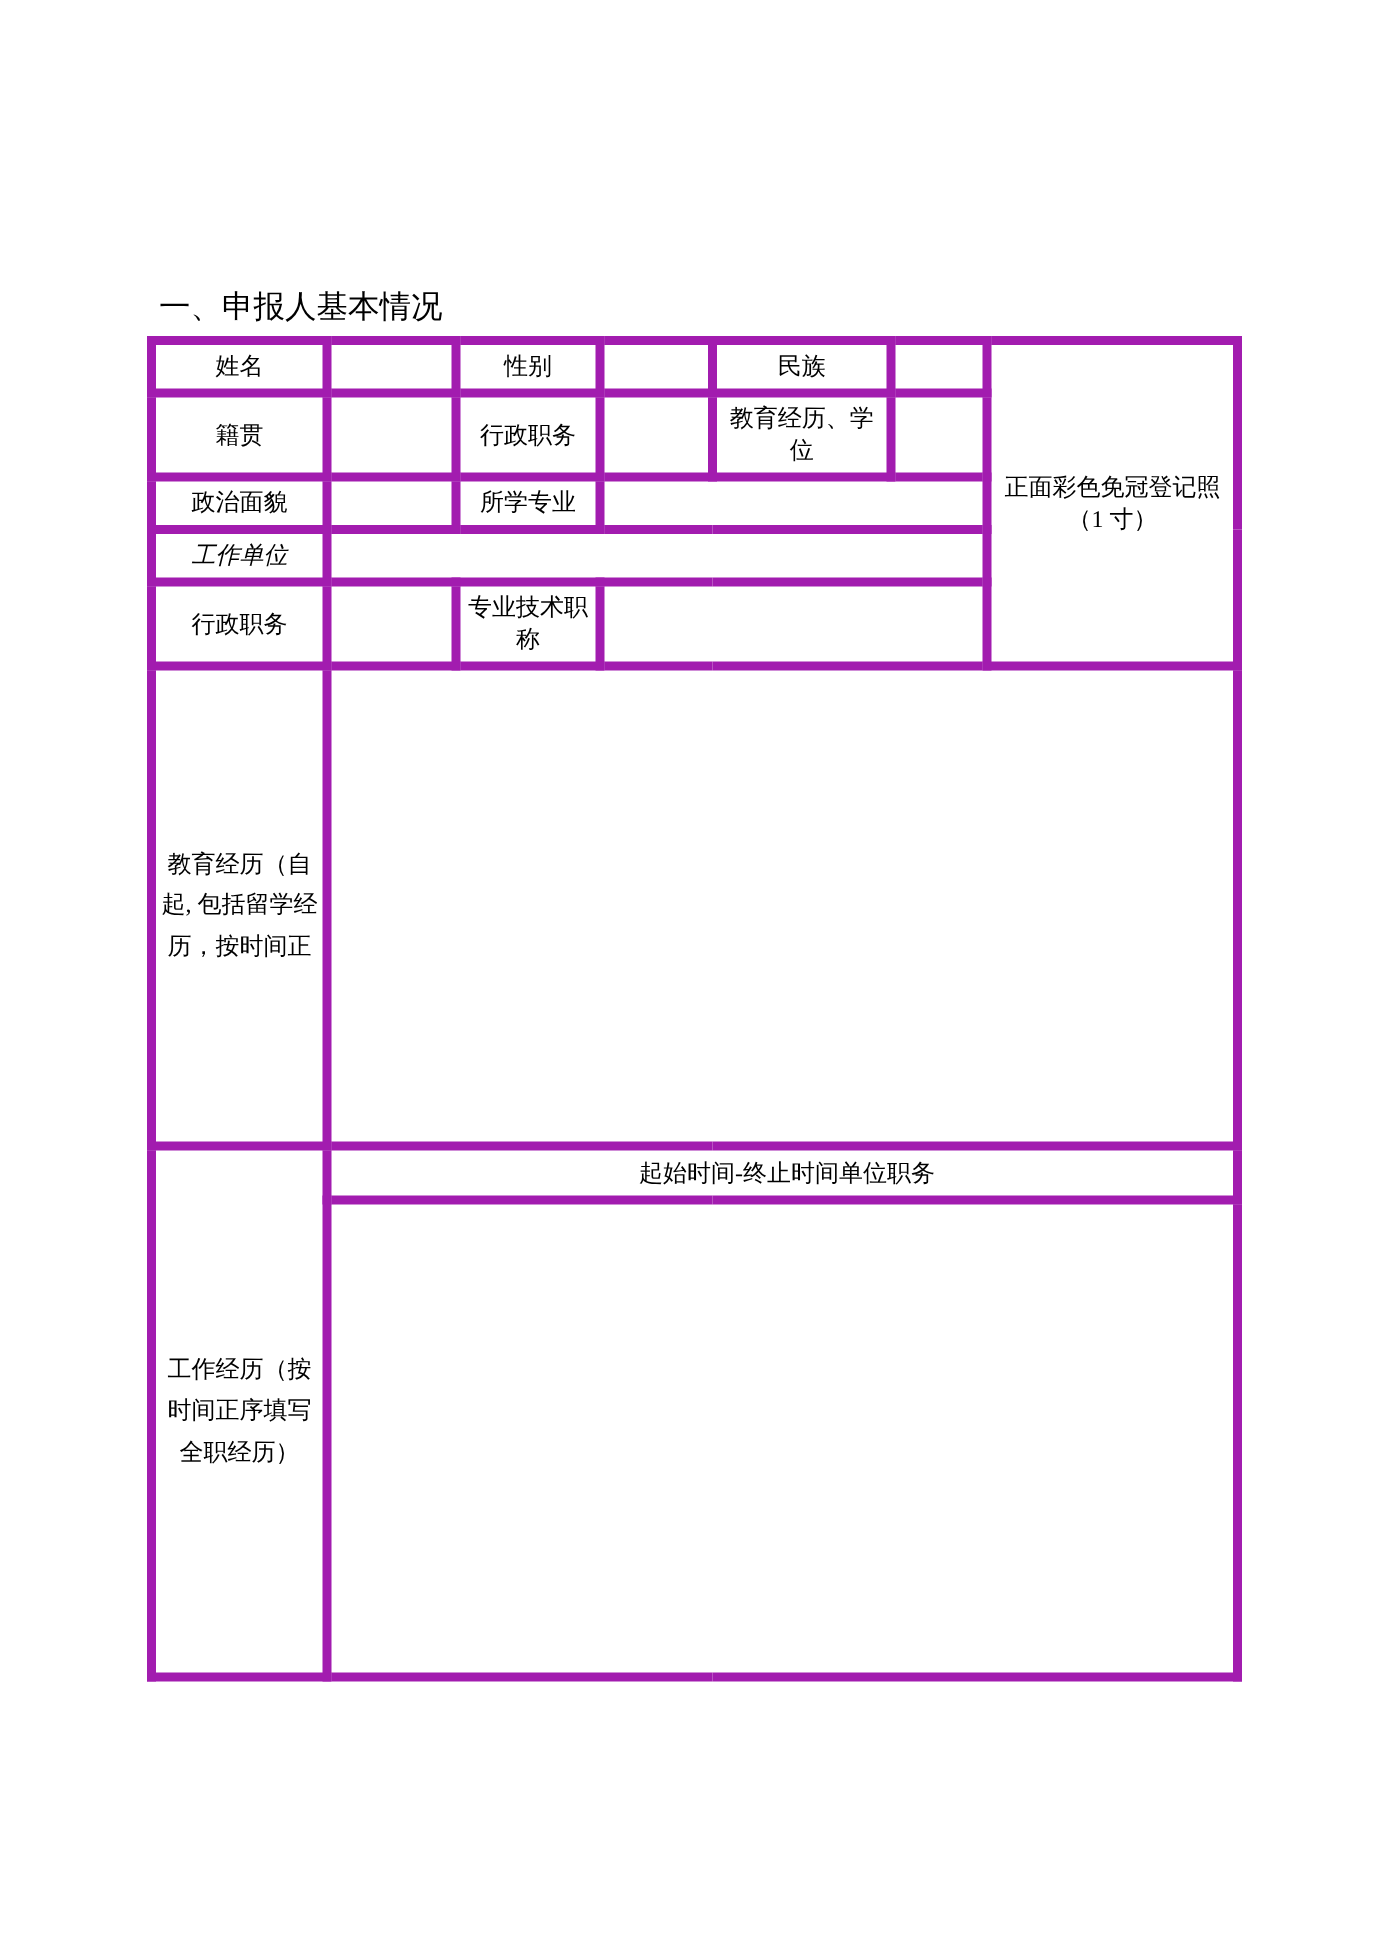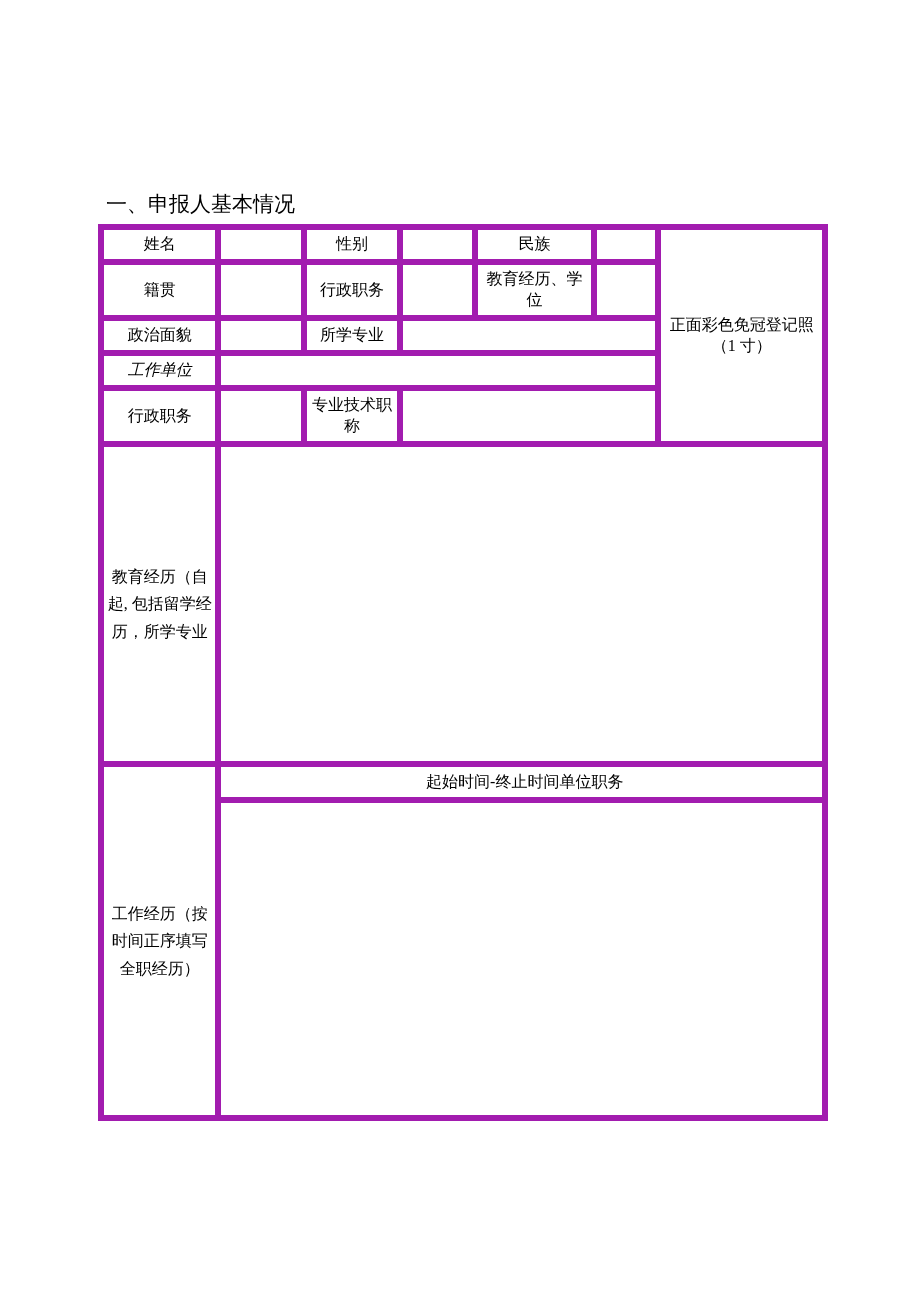--- a/index.html
+++ b/index.html
@@ -85,21 +85,21 @@
     <td>工作单位</td>
     <td colspan="5"></td>
   </tr>
   <tr class="row-h5">
     <td>行政职务</td>
     <td></td>
     <td>专业技术职称</td>
     <td colspan="3"></td>
   </tr>
   <tr class="row-edu">
-    <td class="edu-label">教育经历（自　　起, 包括留学经历，所学专业</td>
+    <td class="edu-label">教育经历（自　　起, 包括留学经历，按时间正</td>
     <td colspan="6"></td>
   </tr>
   <tr class="row-work-header">
     <td rowspan="2" class="work-label">工作经历（按时间正序填写全职经历）</td>
     <td colspan="6" class="left-align">起始时间-终止时间单位职务</td>
   </tr>
   <tr class="row-work-body">
     <td colspan="6"></td>
   </tr>
 </tbody>

